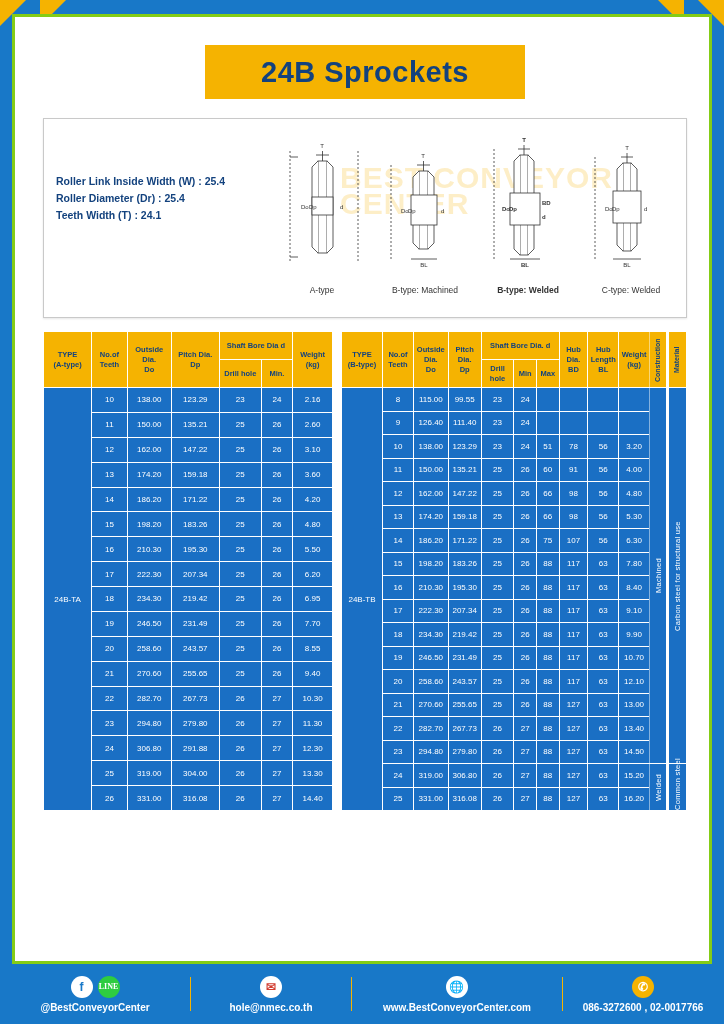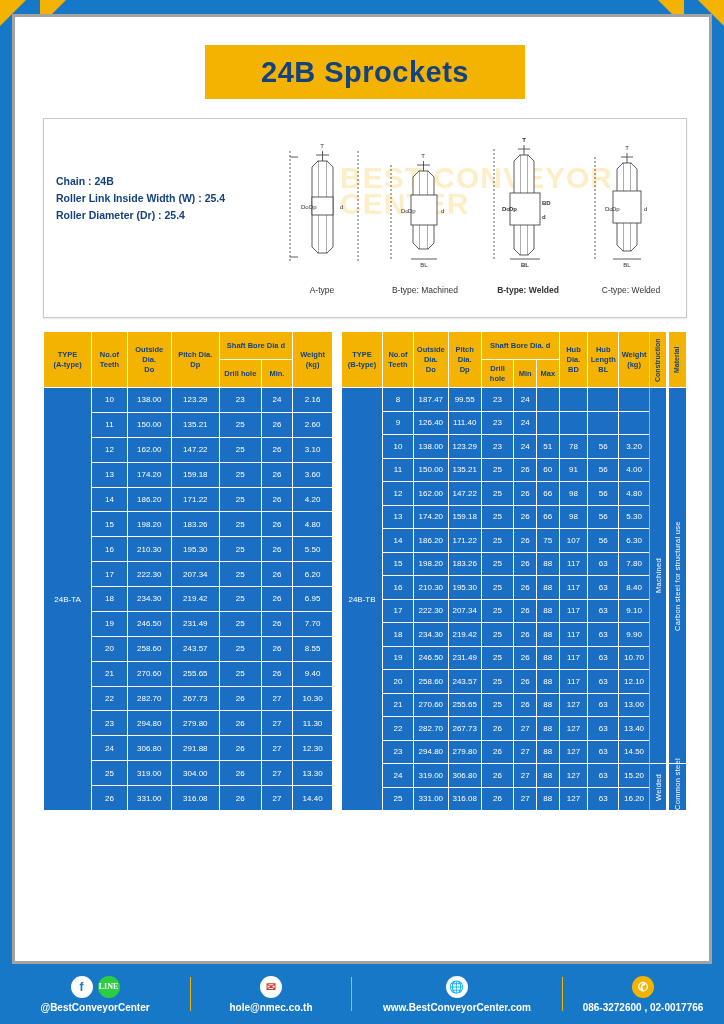--- a/index.html
+++ b/index.html
@@ -24,21 +24,21 @@
   .corner-tl { top: 0; left: 0; border-width: 26px 26px 0 0; border-color: #f5b301 transparent transparent transparent; }
   .corner-tl2 { top: 0; left: 40px; border-width: 26px 26px 0 0; border-color: #f5b301 transparent transparent transparent; }
   .corner-tr { top: 0; right: 0; border-width: 26px 0 0 26px; border-color: #f5b301 transparent transparent transparent; }
   .corner-tr2 { top: 0; right: 40px; border-width: 26px 0 0 26px; border-color: #f5b301 transparent transparent transparent; }
 
   .sheet {
     position: absolute;
     top: 14px; left: 12px;
     width: 700px; height: 950px;
     background: #ffffff;
-    border: 3px solid #a3a3a3;
+    border: 3px solid #84cc16;
   }
   .inner {
     position: absolute;
     top: 6px; left: 6px;
     width: 688px; height: 938px;
     background: #ffffff;
   }
 
   
   .title-bar {
@@ -202,23 +202,23 @@
 
   <div class="sheet">
   <div class="inner">
 
     <div class="title-bar">
       <h1>24B Sprockets</h1>
     </div>
 
     <div class="spec-panel">
       <div class="spec-list">
-        <div>Chain : 24B</div>
         <div>Roller Link Inside Width (W) : 25.4</div>
         <div>Roller Diameter (Dr) : 25.4</div>
+        <div>Teeth Width (T) : 24.1</div>
       </div>
 
       <div class="diagram-area">
         <div class="watermark">BEST CONVEYOR CENTER</div>
 
         <div class="dg" style="left:103px;">
           <svg width="100" height="150" viewBox="0 0 100 150">
             <g stroke="#333" fill="none" stroke-width="0.8">
               <line x1="16" y1="34" x2="16" y2="128" stroke-dasharray="2,2"></line>
               <rect x="44" y="40" width="9" height="78" fill="#fff"></rect>
@@ -521,21 +521,21 @@
           <tr>
             <th style="width:32px">Drill hole</th>
             <th style="width:22px">Min</th>
             <th style="width:22px">Max</th>
           </tr>
         </thead>
         <tbody>
           <tr>
             <td class="typecell" rowspan="18">24B-TB</td>
             <td>8</td>
-            <td>187.47</td>
+            <td>115.00</td>
             <td>99.55</td>
             <td>23</td>
             <td>24</td>
             <td></td>
             <td></td>
             <td></td>
             <td></td>
             <td class="vert" rowspan="16">Machined</td>
             <td class="vert" rowspan="16">Carbon steel for structural use</td>
           </tr>

